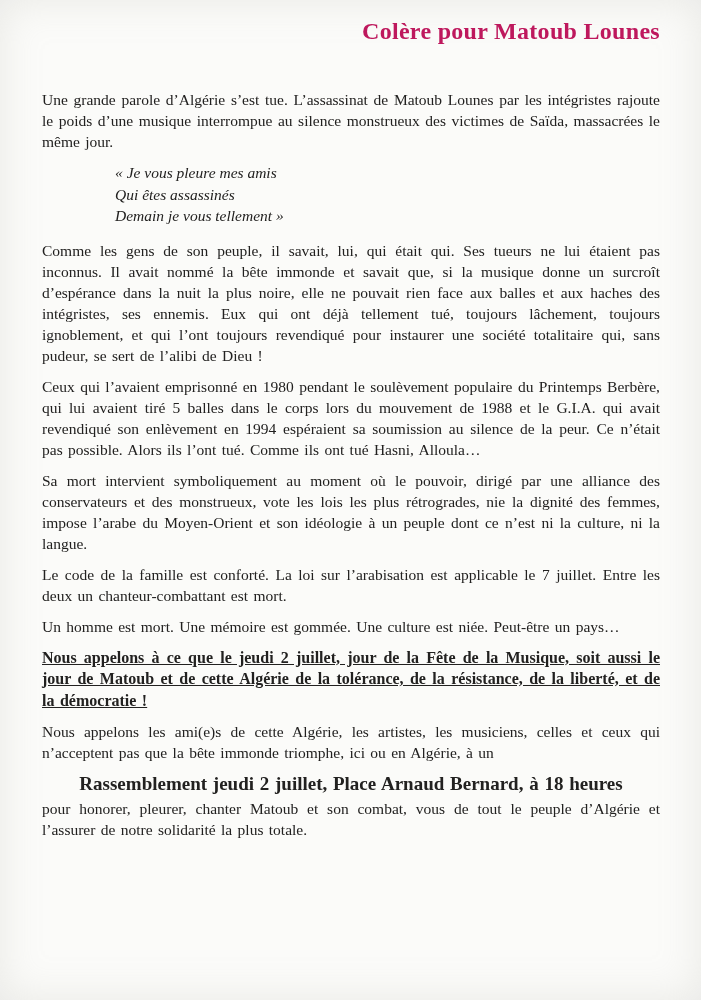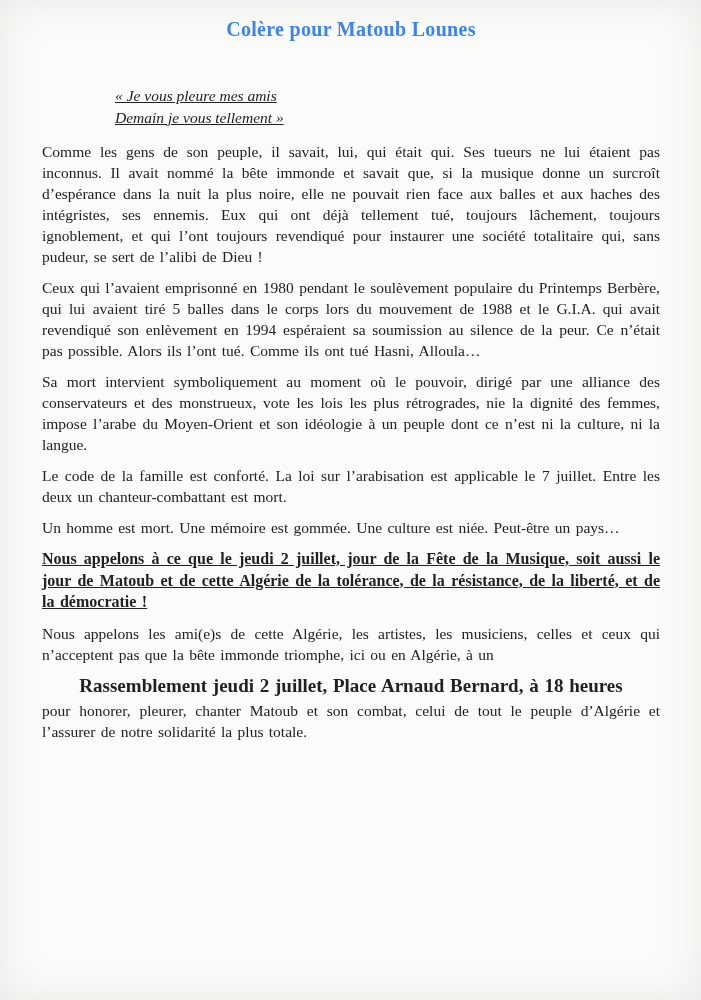--- a/index.html
+++ b/index.html
@@ -15,40 +15,39 @@
     background: #fbfbf9;
     color: #222120;
     font-family: "Liberation Serif", "DejaVu Serif", serif;
     overflow: hidden;
     box-shadow: inset 0 0 40px rgba(180,180,170,0.25);
   }
   .content {
     padding: 18px 41px 0 42px;
   }
   .doc-title {
-    text-align: center;
-    font-size: 20px;
+    text-align: right;
+    font-size: 24px;
     font-weight: bold;
     letter-spacing: 0.3px;
     margin: 0 0 44px 0;
-    color: #3b82f6;
+    color: #be185d;
   }
   p.body-para {
     font-size: 15.5px;
     line-height: 21px;
     text-align: justify;
     margin: 0 0 10px 0;
     word-spacing: 1.5px;
   }
   .quote-block {
     margin: 2px 0 13px 73px;
     font-style: italic;
     font-size: 15.5px;
     line-height: 21.5px;
-    text-decoration: underline;
   }
   .quote-line {
     display: block;
   }
   p.bold-para {
     font-weight: bold;
     font-size: 16px;
     line-height: 21.5px;
     text-decoration: underline;
   }
@@ -64,32 +63,34 @@
   }
 </style>
 </head>
 <body>
 
 <div class="page">
   <div class="content">
 
     <h1 class="doc-title">Colère pour Matoub Lounes</h1>
 
+    <p class="body-para">Une grande parole d’Algérie s’est tue. L’assassinat de Matoub Lounes par les intégristes rajoute le poids d’une musique interrompue au silence monstrueux des victimes de Saïda, massacrées le même jour.</p>
 
     <div class="quote-block">
       <span class="quote-line">« Je vous pleure mes amis</span>
+      <span class="quote-line">Qui êtes assassinés</span>
       <span class="quote-line">Demain je vous tellement »</span>
     </div>
 
     <p class="body-para">Comme les gens de son peuple, il savait, lui, qui était qui. Ses tueurs ne lui étaient pas inconnus. Il avait nommé la bête immonde et savait que, si la musique donne un surcroît d’espérance dans la nuit la plus noire, elle ne pouvait rien face aux balles et aux haches des intégristes, ses ennemis. Eux qui ont déjà tellement tué, toujours lâchement, toujours ignoblement, et qui l’ont toujours revendiqué pour instaurer une société totalitaire qui, sans pudeur, se sert de l’alibi de Dieu !</p>
     <p class="body-para">Ceux qui l’avaient emprisonné en 1980 pendant le soulèvement populaire du Printemps Berbère, qui lui avaient tiré 5 balles dans le corps lors du mouvement de 1988 et le G.I.A. qui avait revendiqué son enlèvement en 1994 espéraient sa soumission au silence de la peur. Ce n’était pas possible. Alors ils l’ont tué. Comme ils ont tué Hasni, Alloula…</p>
     <p class="body-para">Sa mort intervient symboliquement au moment où le pouvoir, dirigé par une alliance des conservateurs et des monstrueux, vote les lois les plus rétrogrades, nie la dignité des femmes, impose l’arabe du Moyen-Orient et son idéologie à un peuple dont ce n’est ni la culture, ni la langue.</p>
     <p class="body-para">Le code de la famille est conforté. La loi sur l’arabisation est applicable le 7 juillet. Entre les deux un chanteur-combattant est mort.</p>
     <p class="body-para">Un homme est mort. Une mémoire est gommée. Une culture est niée. Peut-être un pays…</p>
     <p class="body-para bold-para">Nous appelons à ce que le jeudi 2 juillet, jour de la Fête de la Musique, soit aussi le jour de Matoub et de cette Algérie de la tolérance, de la résistance, de la liberté, et de la démocratie !</p>
     <p class="body-para">Nous appelons les ami(e)s de cette Algérie, les artistes, les musiciens, celles et ceux qui n’acceptent pas que la bête immonde triomphe, ici ou en Algérie, à un</p>
 
     <div class="rally-line">Rassemblement jeudi 2 juillet, Place Arnaud Bernard, à 18 heures</div>
 
-    <p class="body-para after-rally">pour honorer, pleurer, chanter Matoub et son combat, celui de tout le peuple d’Algérie et l’assurer de notre solidarité la plus totale.</p>
+    <p class="body-para after-rally">pour honorer, pleurer, chanter Matoub et son combat, vous de tout le peuple d’Algérie et l’assurer de notre solidarité la plus totale.</p>
 
   </div>
 </div>
 
 </body></html>

